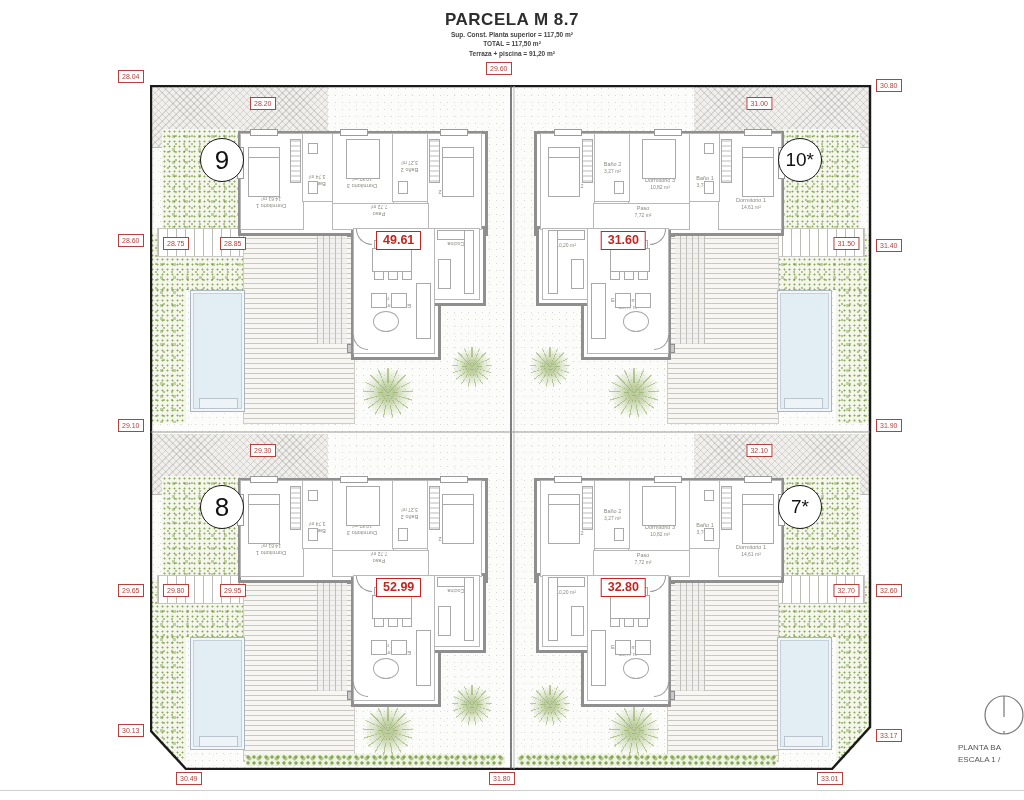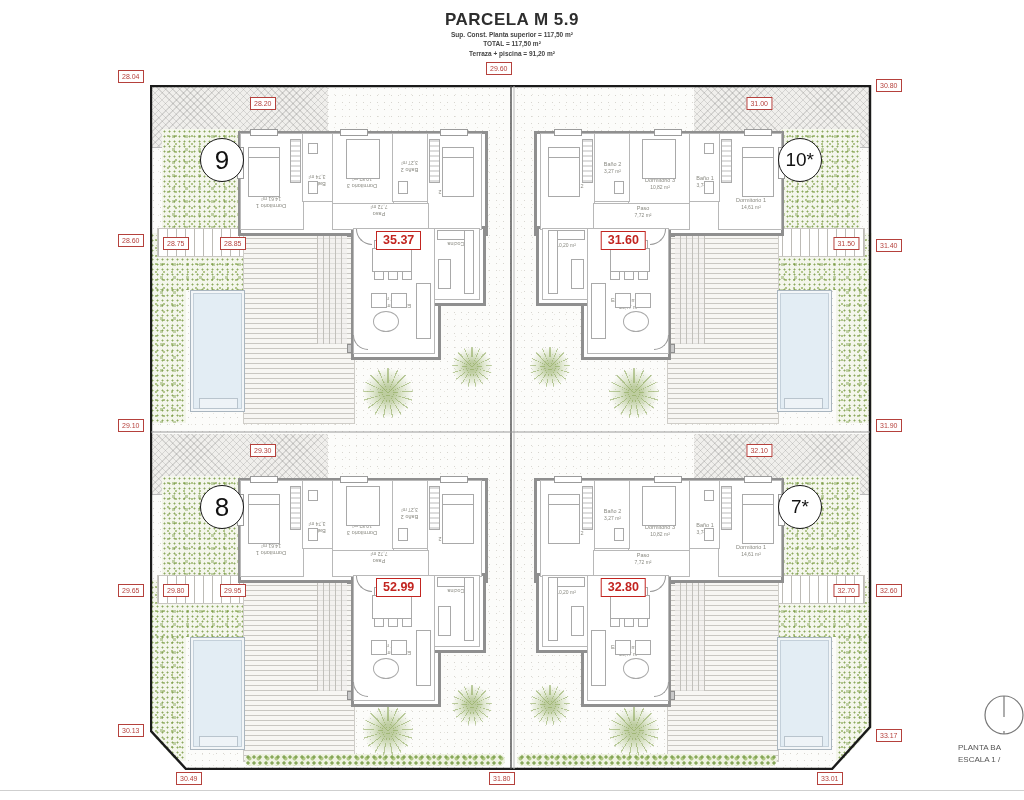--- a/index.html
+++ b/index.html
@@ -88,21 +88,21 @@
        line-height:1.5;white-space:nowrap;}
   #north{position:absolute;left:981px;top:693px;}
   #pageline{position:absolute;left:0;top:790px;width:1024px;height:1px;background:#cfcfcf;}
 </style>
 </head>
 <body>
 
 <div id="page">
 
   <div class="titleblock">
-    <h1>PARCELA M 5.9</h1>
+    <h1>PARCELA M 8.7</h1>
     <div class="tline">Sup. Const. Planta superior = 117,50 m²</div>
     <div class="tline">TOTAL = 117,50 m²</div>
     <div class="tline">Terraza + piscina = 91,20 m²</div>
   </div>
 
   <div id="plan">
       <div class="quad" style="left: 0px; top: 0px; height: 347px;">
         <div class="parking" style="left: 2px; top: 2px; width: 176px; height: 60px;"></div>
         <div style="left: 15px; top: 8px; width: 90px; height: 46px;"><svg width="90" height="46" viewBox="0 0 90 46">
     <g fill="none" stroke="#6e6e6e" stroke-width="1">
@@ -172,21 +172,21 @@
         <div class="win" style="left: 100px; top: 44px; width: 26px; height: 5px;"></div>
         <div class="win" style="left: 190px; top: 44px; width: 26px; height: 5px;"></div>
         <div class="win" style="left: 290px; top: 44px; width: 26px; height: 5px;"></div>
         <div class="win" style="left: 87px; top: 62px; width: 5px; height: 30px;"></div>
         <div class="arc" style="left: 206px; top: 144px; width: 15px; height: 15px;"></div>
         <div class="arc" style="left: 203px; top: 250px; width: 14px; height: 14px;"></div>
         <div class="badge" style="left: 50px; top: 53px; width: 42px; height: 42px; font-size: 26px;">
           <span>9</span>
         </div>
         <div class="dim" style="left: 100px; top: 12px;">28.20</div>
-        <div class="area" style="left: 226px; top: 146px;">35.37</div>
+        <div class="area" style="left: 226px; top: 146px;">49.61</div>
         <div class="dim" style="left: 13px; top: 152px;">28.75</div>
         <div class="dim" style="left: 70px; top: 152px;">28.85</div>
       </div>
       <div class="quad flip" style="left: 361px; top: 0px; height: 347px;">
         <div class="parking" style="left: 2px; top: 2px; width: 176px; height: 60px;"></div>
         <div style="left: 15px; top: 8px; width: 90px; height: 46px;"><svg width="90" height="46" viewBox="0 0 90 46">
     <g fill="none" stroke="#6e6e6e" stroke-width="1">
       <rect x="3" y="6" width="84" height="34" rx="13" fill="#fdfdfd"></rect>
       <rect x="24" y="10" width="38" height="26" rx="5"></rect>
       <path d="M22 10 L17 6 M22 36 L17 40 M64 10 L70 7 M64 36 L70 39"></path>

